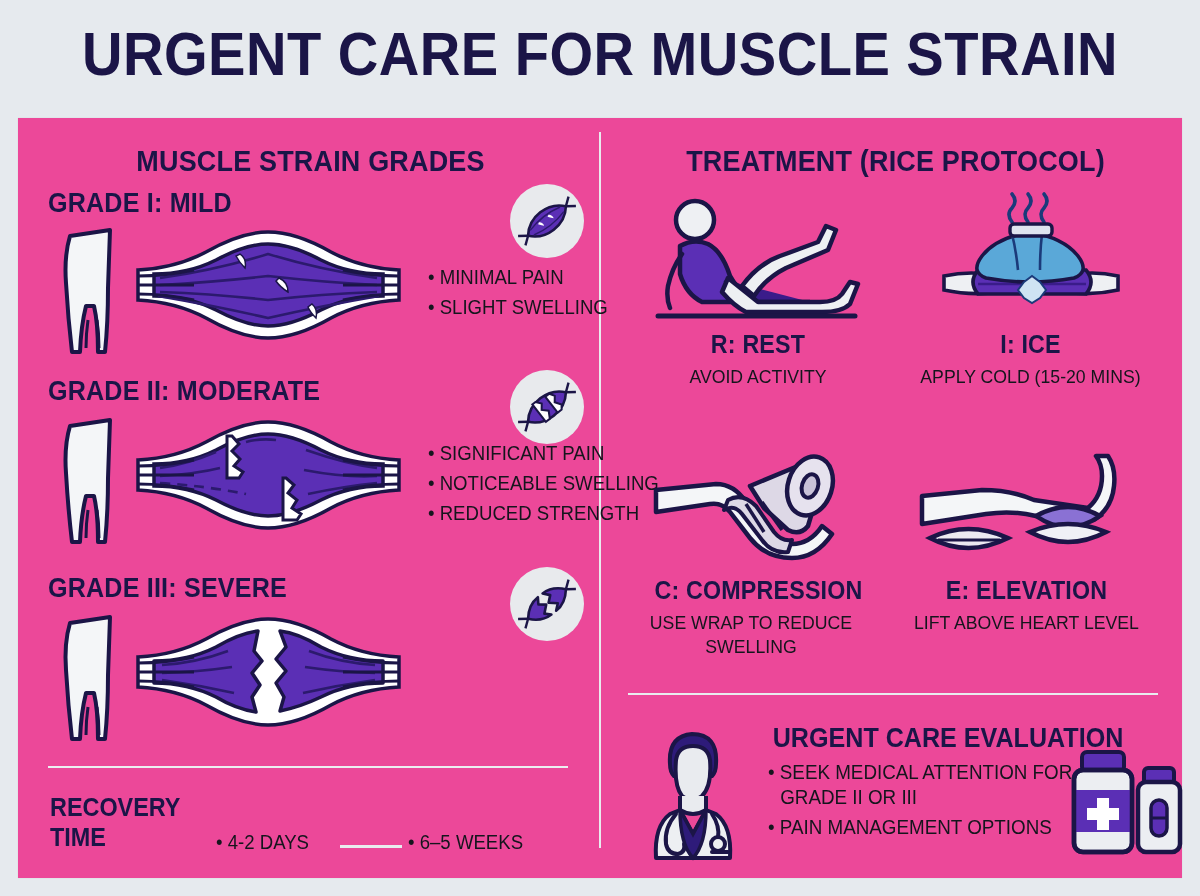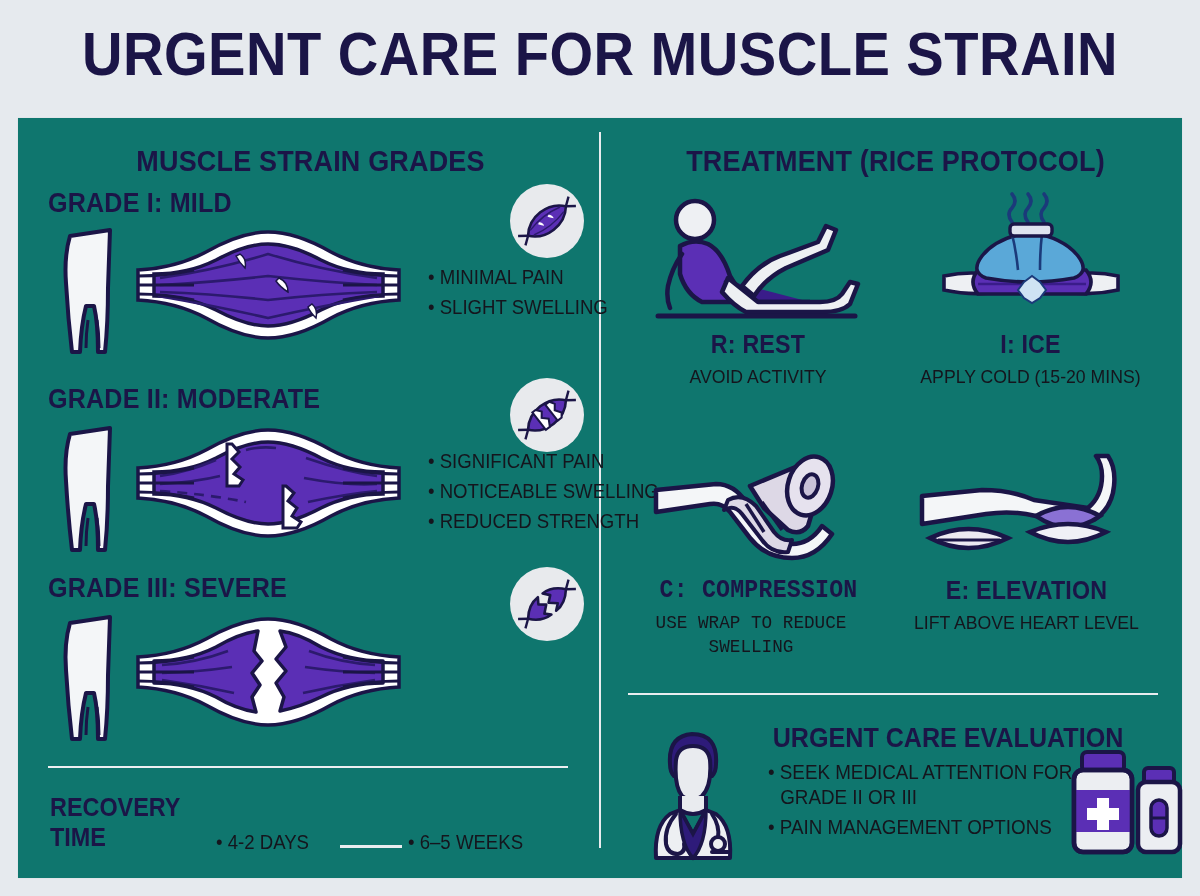--- a/index.html
+++ b/index.html
@@ -18,21 +18,21 @@
     font-weight:bold;
     letter-spacing:0.5px;
     color:#1b1547;
     transform:scaleX(0.92);
     font-family:"Liberation Sans", sans-serif;
   }
 
   .card{
     position:absolute;left:18px;top:118px;
     width:1164px;height:760px;
-    background:#0f766e;
+    background:#ec4899;
     box-shadow:0 0 1px rgba(0,0,0,.12);
   }
 
   .vdiv{position:absolute;left:581px;top:14px;width:2px;height:716px;background:#e9ecef;}
   .hdiv-right{position:absolute;left:610px;top:575px;width:530px;height:2px;background:#e9ecef;}
   .hdiv-left{position:absolute;left:30px;top:648px;width:520px;height:2px;background:#eceff1;}
 
   .col-head{
     position:absolute;text-align:center;
     font-size:29px;font-weight:bold;color:#1b1547;
@@ -177,21 +177,21 @@
             </g>
             <g fill="#ffffff">
                 <path d="M30,33 q3,2 2,6 q-3,-3 -4,-5 z"></path>
                 <path d="M42,33 q3,2 2,6 q-3,-3 -4,-5 z"></path>
               </g>
           </g>
         </svg>
       </div>
     </div>
 
-    <div class="grade" style="left:30px;top:258px;width:550px;height:195px;margin-top:8px;">
+    <div class="grade" style="left:30px;top:258px;width:550px;height:195px;">
       <div class="grade-title">GRADE II: MODERATE</div>
 
       <svg class="ico" style="left:0px;top:42px;" width="80" height="130" viewBox="0 0 80 130">
         <path d="M22,8 L62,2 L60,60 Q60,95 57,124 L50,124 Q50,95 46,78 L38,78 Q33,98 32,124 L24,124 Q20,90 18,55 Q16,28 22,8 Z" fill="#f4f6f8" stroke="#1b1547" stroke-width="4" stroke-linejoin="round"></path>
         <path d="M40,92 Q38,106 38,120" fill="none" stroke="#1b1547" stroke-width="3"></path>
         <path d="M49,92 Q51,106 51,120" fill="none" stroke="#1b1547" stroke-width="3"></path>
       </svg>
 
       <svg class="ico" style="left:88px;top:44px;" width="265" height="110" viewBox="0 0 265 110">
         <path d="M2,40 Q40,38 70,22 Q105,2 132,2 Q160,2 195,22 Q225,38 263,40 L263,70 Q225,72 195,88 Q160,108 132,108 Q105,108 70,88 Q40,72 2,70 Z" fill="#ffffff" stroke="#1b1547" stroke-width="3.5"></path>
@@ -346,21 +346,21 @@
         <rect x="72" y="26" width="42" height="12" rx="4" fill="#dfe3ef" stroke="#1b1547" stroke-width="3.4"></rect>
 
         <g fill="#cfe3f3" stroke="#1b3a7a" stroke-width="2">
           <path d="M86,84 l8,-6 l8,6 l6,8 l-6,8 l-8,5 l-8,-5 l-6,-8 z"></path>
         </g>
       </svg>
       <div class="rice-name" style="margin-top:132px;">I: ICE</div>
       <div class="rice-desc" style="margin-top:6px;">APPLY COLD (15-20 MINS)</div>
     </div>
 
-    <div class="rice" style="left:608px;top:330px;width:265px;height:200px;font-family:Liberation Mono, monospace;">
+    <div class="rice" style="left:608px;top:330px;width:265px;height:200px;">
       <svg class="ico" style="left:20px;top:0px;" width="225" height="125" viewBox="0 0 225 125">
         <path d="M10,42 L70,36 Q88,36 100,54 L118,80 Q130,96 146,96 Q164,96 176,78 L186,86 Q170,110 146,110 Q120,110 104,90 L84,64 Q76,54 64,56 L10,64 Z" fill="#f4f6f8" stroke="#1b1547" stroke-width="4.5" stroke-linejoin="round"></path>
         <path d="M82,52 Q96,44 110,58 L128,84 Q136,94 146,92 L142,104 Q126,106 116,92 L96,66 Q88,56 78,62 Z" fill="#ddd8e6" stroke="#1b1547" stroke-width="4" stroke-linejoin="round"></path>
         <path d="M104,38 L152,18 Q170,12 178,24 L162,78 Q154,88 142,82 L118,60 Z" fill="#ddd8e6" stroke="#1b1547" stroke-width="4.5" stroke-linejoin="round"></path>
         <ellipse cx="164" cy="38" rx="22" ry="30" transform="rotate(18 164 38)" fill="#e6e2ee" stroke="#1b1547" stroke-width="4.5"></ellipse>
         <ellipse cx="164" cy="38" rx="8" ry="12" transform="rotate(18 164 38)" fill="#c9c2d8" stroke="#1b1547" stroke-width="4"></ellipse>
         <path d="M100,56 L118,84" stroke="#1b1547" stroke-width="3.5" fill="none"></path>
         <path d="M116,54 L136,82" stroke="#1b1547" stroke-width="3.5" fill="none"></path>
       </svg>
       <div class="rice-name" style="margin-top:128px;">C: COMPRESSION</div>

